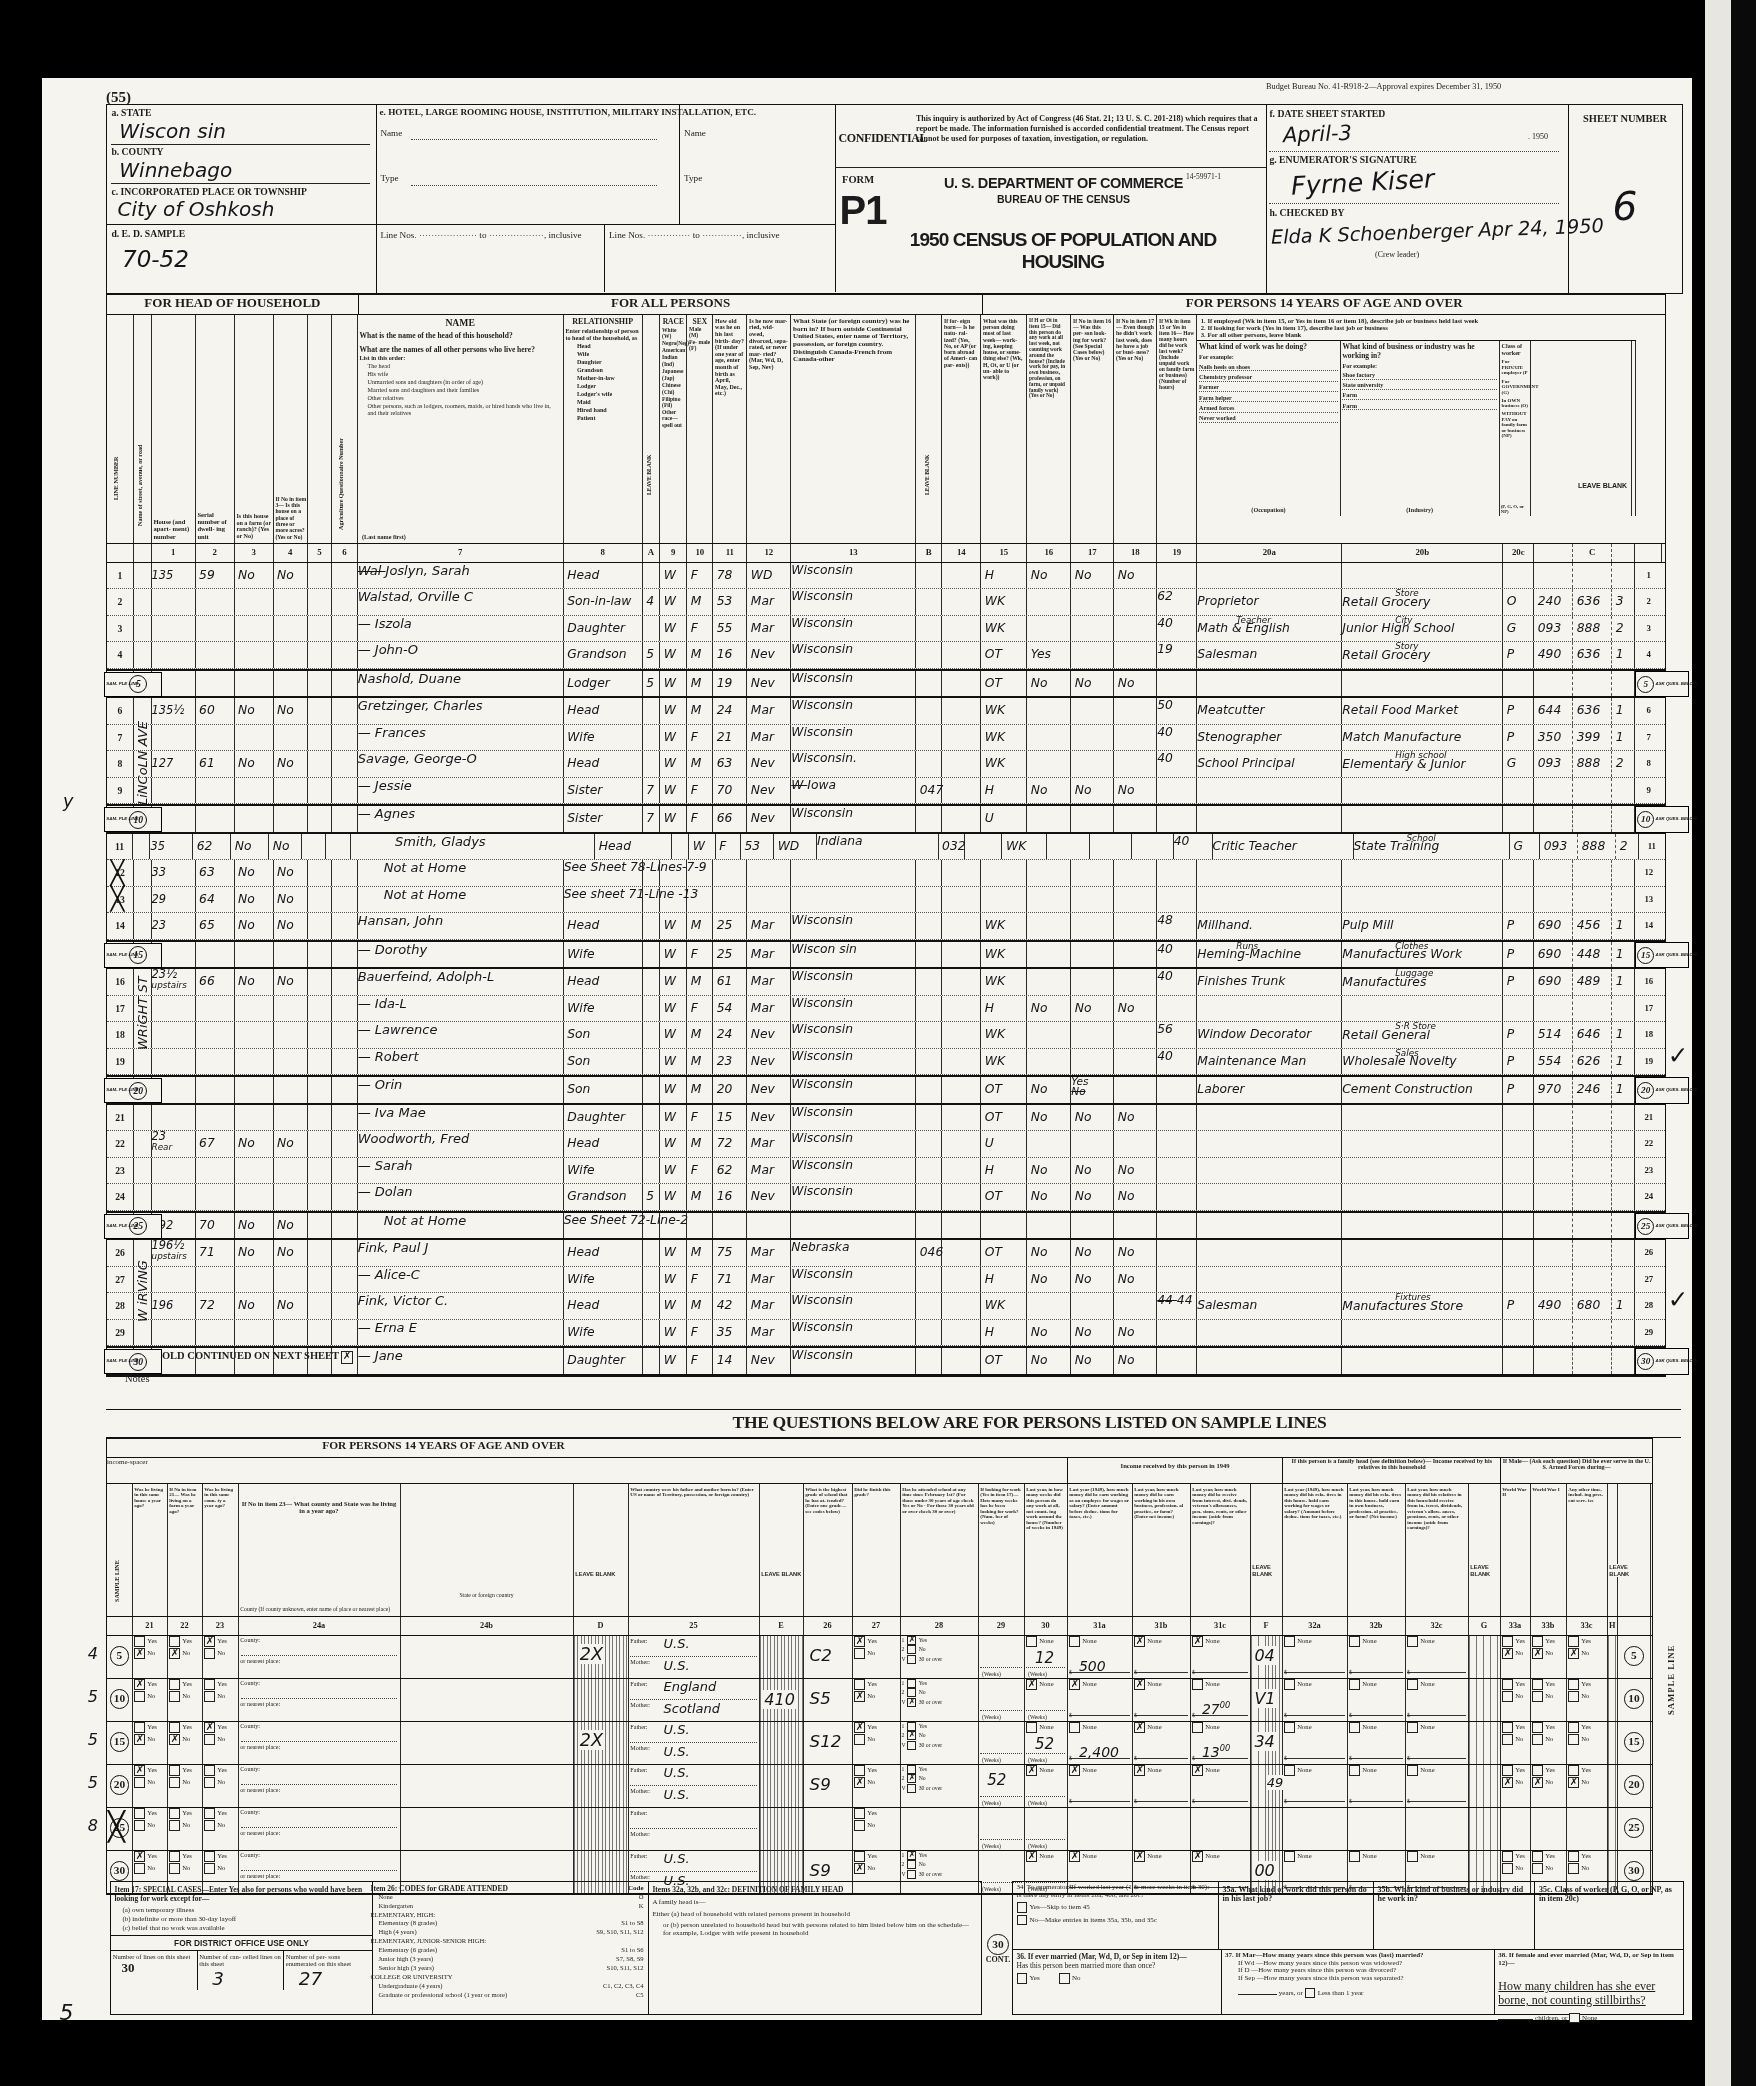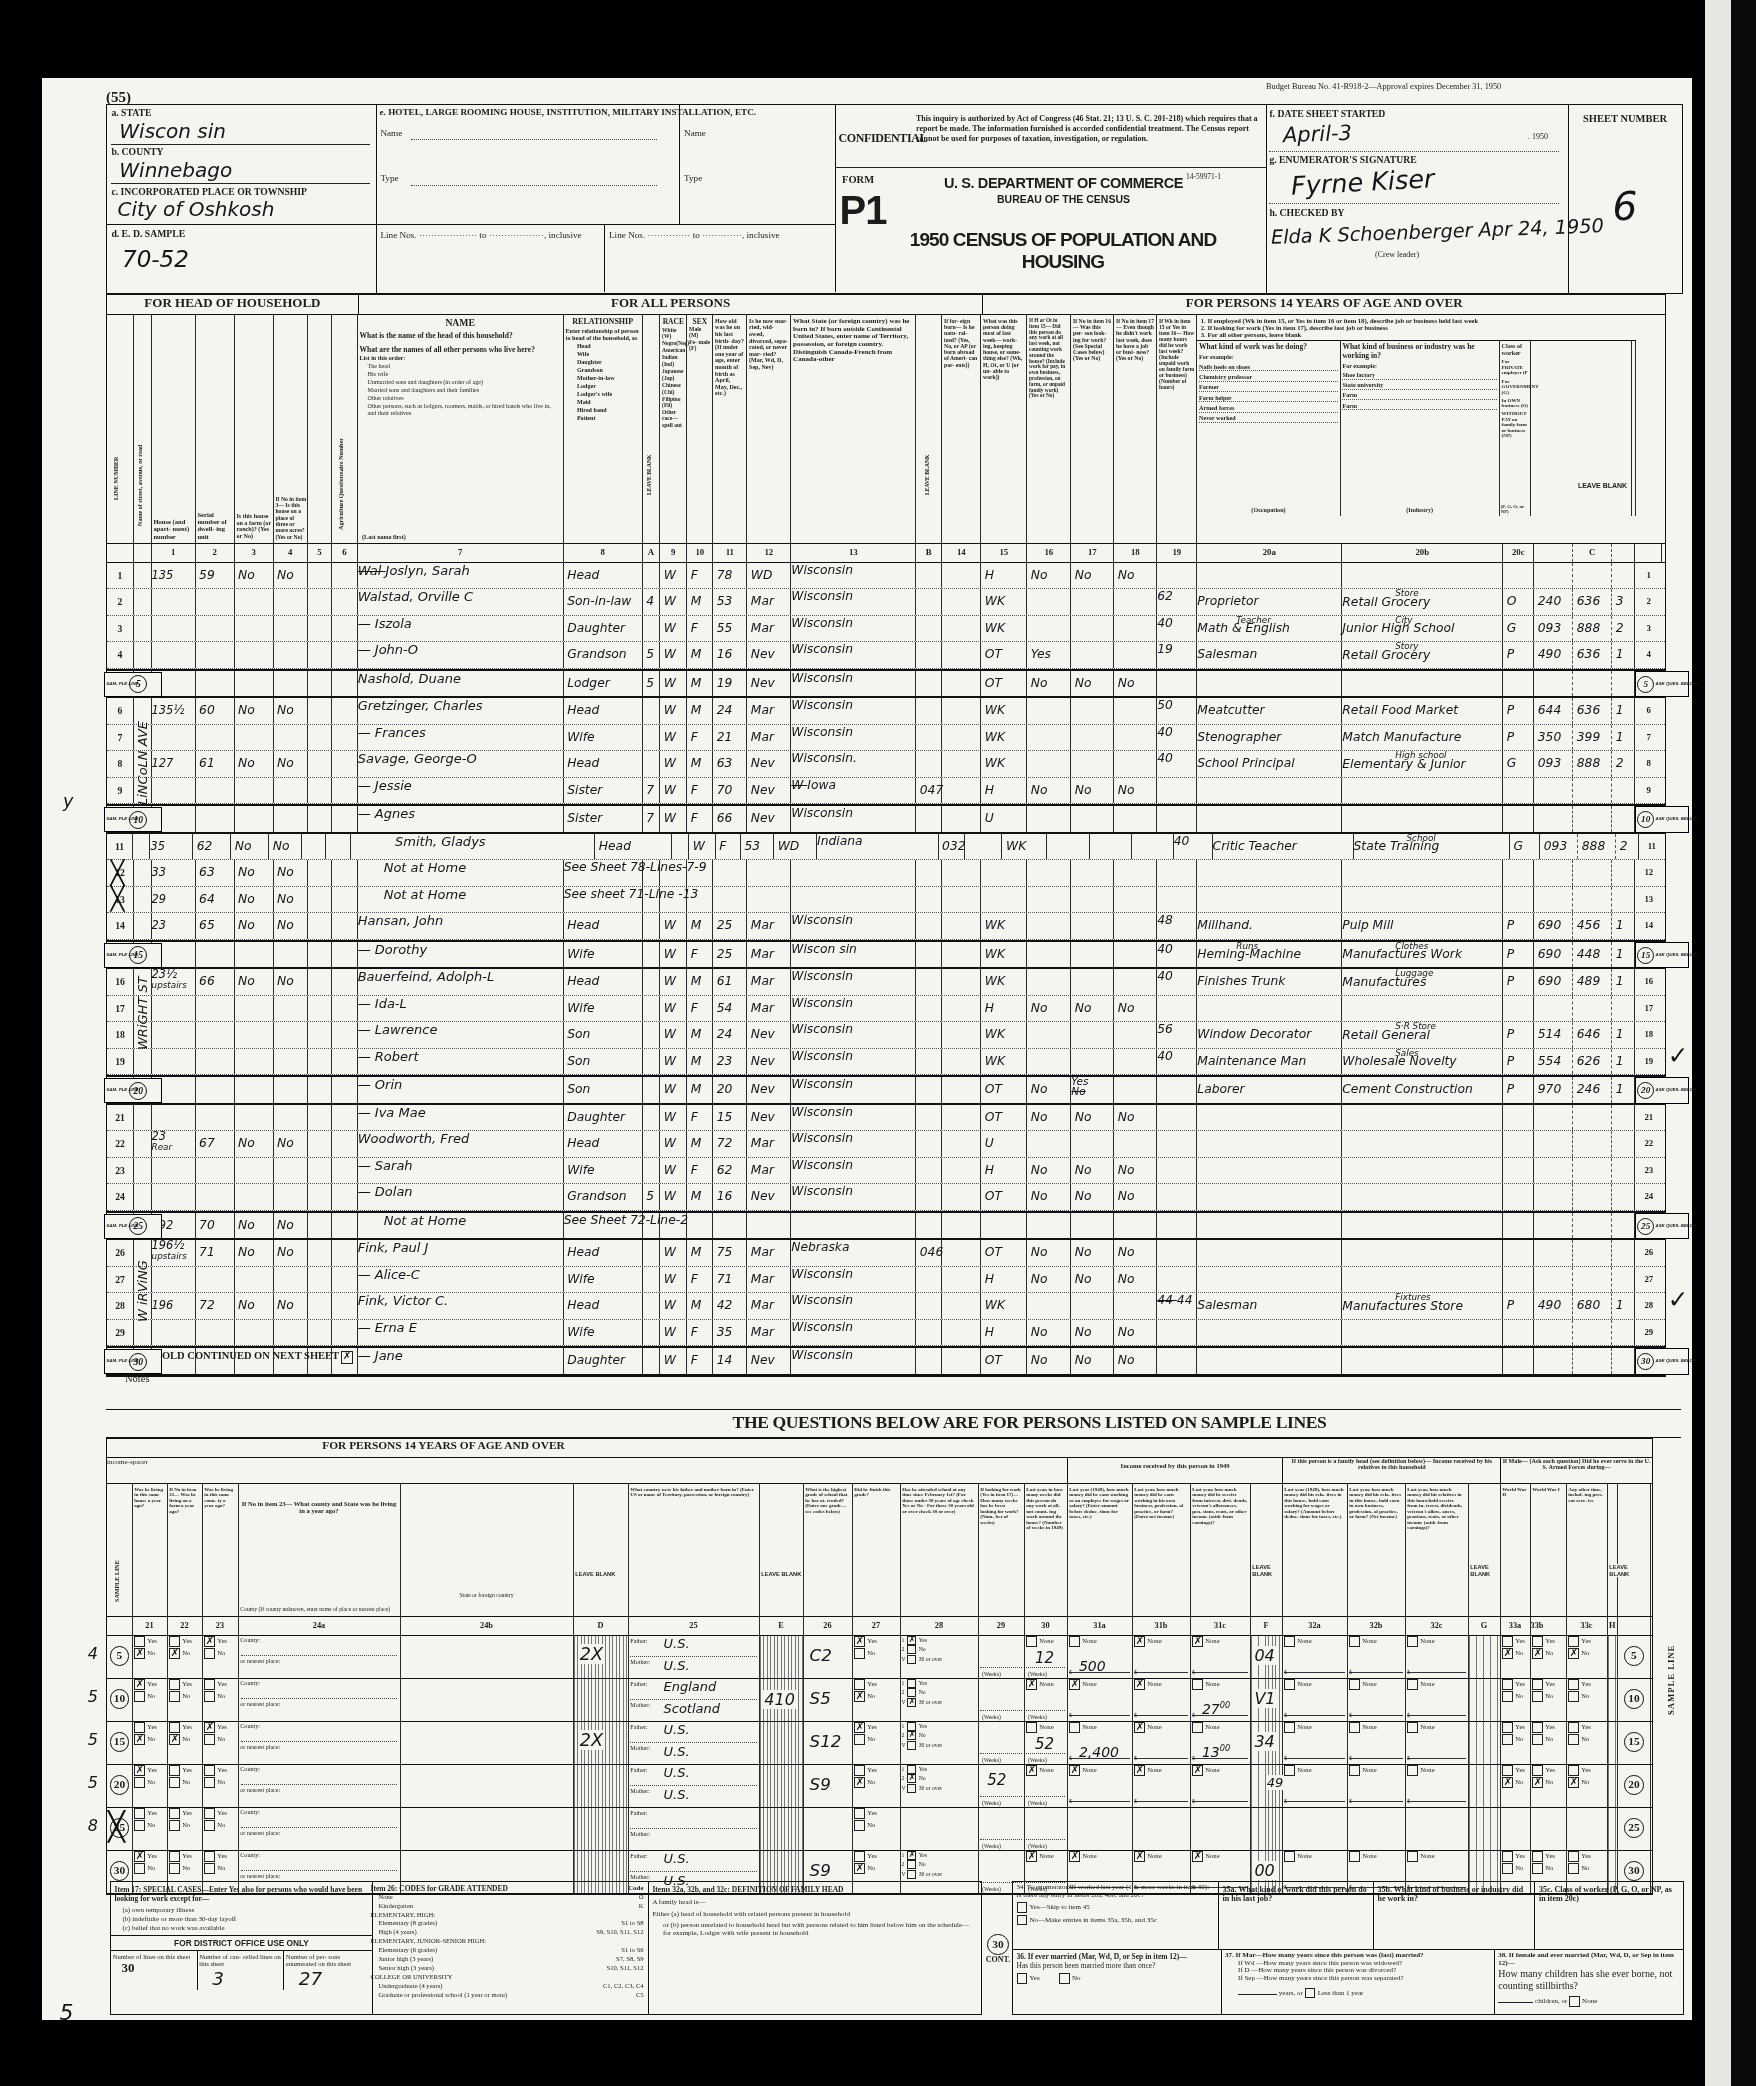--- a/index.html
+++ b/index.html
@@ -1508,21 +1508,21 @@
         <div class="cell print" style="width: 43px; text-align: center; font-weight: bold; font-size: 8.3px; line-height: 17.6px;">30</div>
         <div class="cell print" style="width: 65px; text-align: center; font-weight: bold; font-size: 8.3px; line-height: 17.6px;">31a</div>
         <div class="cell print" style="width: 58px; text-align: center; font-weight: bold; font-size: 8.3px; line-height: 17.6px;">31b</div>
         <div class="cell print" style="width: 60px; text-align: center; font-weight: bold; font-size: 8.3px; line-height: 17.6px;">31c</div>
         <div class="cell print" style="width: 32px; text-align: center; font-weight: bold; font-size: 8.3px; line-height: 17.6px;">F</div>
         <div class="cell print" style="width: 65px; text-align: center; font-weight: bold; font-size: 8.3px; line-height: 17.6px;">32a</div>
         <div class="cell print" style="width: 58px; text-align: center; font-weight: bold; font-size: 8.3px; line-height: 17.6px;">32b</div>
         <div class="cell print" style="width: 63px; text-align: center; font-weight: bold; font-size: 8.3px; line-height: 17.6px;">32c</div>
         <div class="cell print" style="width: 32px; text-align: center; font-weight: bold; font-size: 8.3px; line-height: 17.6px;">G</div>
         <div class="cell print" style="width: 30px; text-align: center; font-weight: bold; font-size: 8.3px; line-height: 17.6px;">33a</div>
-        <div class="cell print" style="width: 36px; font-weight: bold; font-size: 8.3px; line-height: 17.6px;">33b</div>
+        <div class="cell print" style="width: 36px; text-align: center; font-weight: bold; font-size: 8.3px; line-height: 17.6px;">33b</div>
         <div class="cell print" style="width: 41px; text-align: center; font-weight: bold; font-size: 8.3px; line-height: 17.6px;">33c</div>
         <div class="cell print" style="width: 10.5px; text-align: center; font-weight: bold; font-size: 8.3px; line-height: 17.6px;">H</div>
         <div class="cell print" style="width: 33px; text-align: center; font-weight: bold; font-size: 8.3px; line-height: 17.6px;"></div>
       </div>
       <div style="display: flex; height: 42px; border-bottom: 1.8px solid rgb(17, 17, 17); position: relative;">
         <div class="cell" style="width: 25.5px;">
           <div class="hw" style="position: absolute; left: -19.3px; top: 8.8px; font-size: 16px;">4</div>
           <span class="circ" style="position: absolute; left: 2.6px; top: 10.5px;">5</span>
         </div>
         <div class="cell" style="width: 35px;">
@@ -2244,21 +2244,21 @@
           <div class="print tiny" style="font-size:7px;padding-left:13px;">If D   —How many years since this person was divorced?</div>
           <div class="print tiny" style="font-size:7px;padding-left:13px;">If Sep —How many years since this person was separated?</div>
           <div style="margin-top:4.4px;padding-left:13px;">
             <span style="display:inline-block;width:39px;border-bottom:0.9px solid #222;"></span>
             <span class="print" style="font-size:7px;">years, or</span>
             <span class="cb"></span><span class="print" style="font-size:7px;">Less than 1 year</span>
           </div>
         </div>
         <div style="width:28%;padding:1.8px 3.5px;">
           <div class="print tiny" style="font-size:7px;font-weight:bold;">38.  If female and ever married (Mar, Wd, D, or Sep in item 12)—</div>
-          <div class="print tiny" style="font-size:10px;margin-top:1px;">How many children has she ever borne, not counting stillbirths?</div>
+          <div class="print tiny" style="font-size:12px;margin-top:13px;text-decoration:underline;">How many children has she ever borne, not counting stillbirths?</div>
           <div style="margin-top:5.3px;">
             <span style="display:inline-block;width:35px;border-bottom:0.9px solid #222;"></span>
             <span class="print" style="font-size:7px;">children, or</span>
             <span class="cb"></span><span class="print" style="font-size:7px;">None</span>
           </div>
         </div>
       </div>
     </div>
   </div>
 

